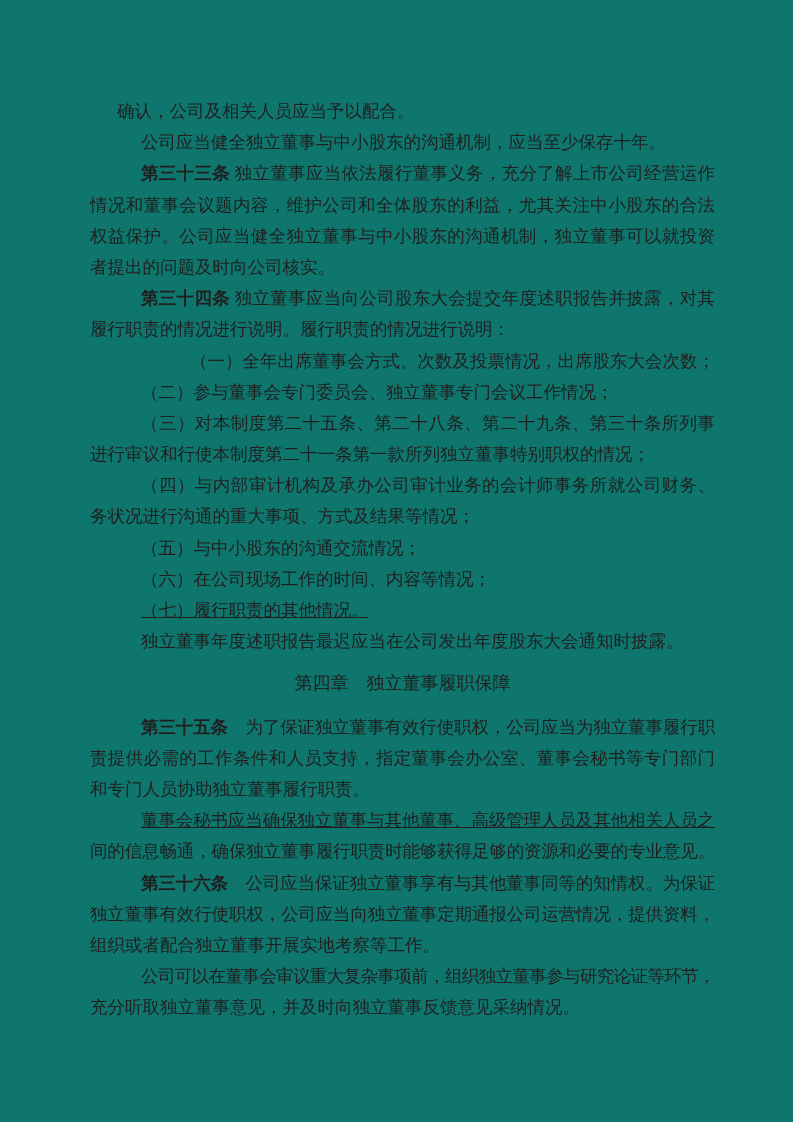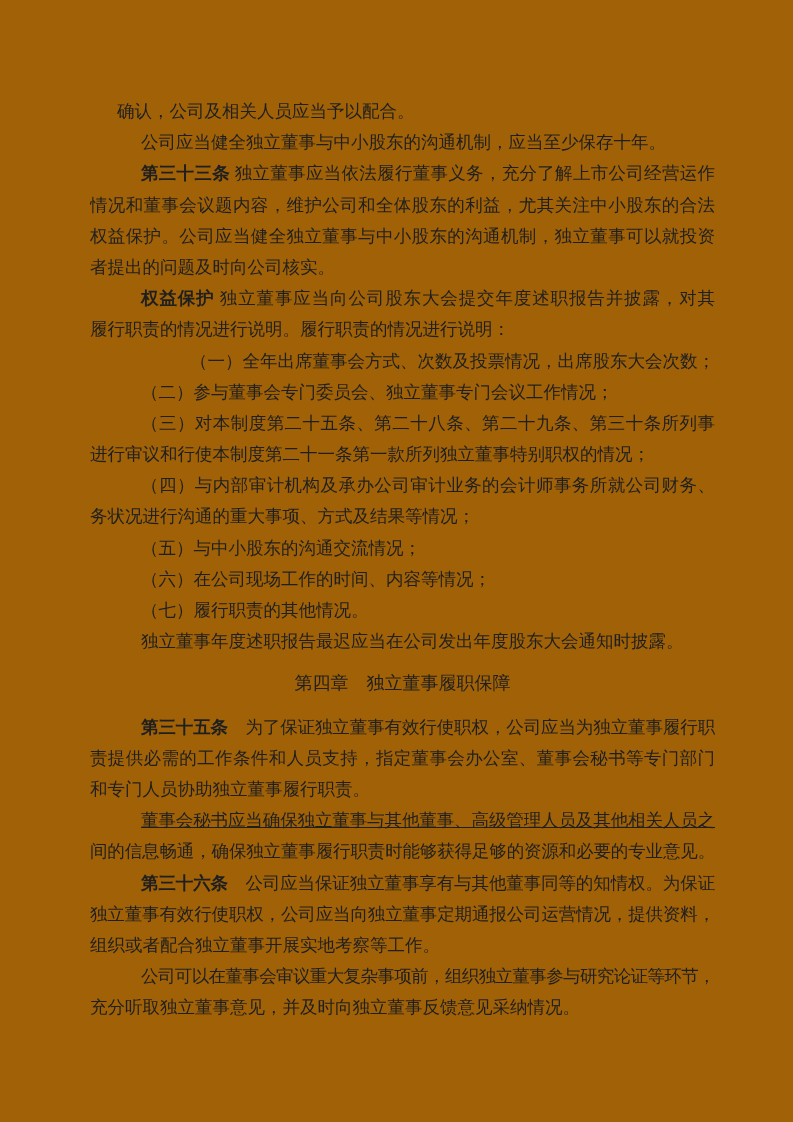--- a/index.html
+++ b/index.html
@@ -4,21 +4,21 @@
 <style>
   html, body { margin: 0; padding: 0; }
   body {
     width: 793px; height: 1122px;
     background: #ffffff;
     font-family: "Liberation Serif", "DejaVu Serif", serif;
   }
   .page {
     position: relative;
     width: 793px; height: 1122px;
-    background: #a16207;
+    background: #0f766e;
     overflow: hidden;
   }
   .doc-body {
     box-sizing: border-box;
     width: 793px;
     padding: 96px 78px 0 90px;
     font-size: 17.5px;
     line-height: 31.2px;
     color: #1f1f1f;
   }
@@ -49,31 +49,31 @@
 <body style="background: rgb(255, 255, 255);">
 
 <div class="page">
   <div class="doc-body" id="doc-body" style="color: rgb(31, 31, 31);">
       <div class="line" style="padding-left: 27px;">确认，公司及相关人员应当予以配合。</div>
       <div class="line" style="padding-left: 51px;">公司应当健全独立董事与中小股东的沟通机制，应当至少保存十年。</div>
       <div class="line fill" style="padding-left: 51px;"><span class="lead">第三十三条</span> 独立董事应当依法履行董事义务，充分了解上市公司经营运作</div>
       <div class="line fill">情况和董事会议题内容，维护公司和全体股东的利益，尤其关注中小股东的合法</div>
       <div class="line fill">权益保护。公司应当健全独立董事与中小股东的沟通机制，独立董事可以就投资</div>
       <div class="line">者提出的问题及时向公司核实。</div>
-      <div class="line fill" style="padding-left: 51px;"><span class="lead">权益保护</span> 独立董事应当向公司股东大会提交年度述职报告并披露，对其</div>
+      <div class="line fill" style="padding-left: 51px;"><span class="lead">第三十四条</span> 独立董事应当向公司股东大会提交年度述职报告并披露，对其</div>
       <div class="line">履行职责的情况进行说明。履行职责的情况进行说明：</div>
       <div class="line" style="padding-left: 51px; text-align: right;">（一）全年出席董事会方式、次数及投票情况，出席股东大会次数；</div>
       <div class="line" style="padding-left: 51px;">（二）参与董事会专门委员会、独立董事专门会议工作情况；</div>
       <div class="line fill" style="padding-left: 51px;">（三）对本制度第二十五条、第二十八条、第二十九条、第三十条所列事项</div>
       <div class="line">进行审议和行使本制度第二十一条第一款所列独立董事特别职权的情况；</div>
       <div class="line fill" style="padding-left: 51px;">（四）与内部审计机构及承办公司审计业务的会计师事务所就公司财务、业</div>
       <div class="line">务状况进行沟通的重大事项、方式及结果等情况；</div>
       <div class="line" style="padding-left: 51px;">（五）与中小股东的沟通交流情况；</div>
       <div class="line" style="padding-left: 51px;">（六）在公司现场工作的时间、内容等情况；</div>
-      <div class="line" style="padding-left: 51px;">（七）履行职责的其他情况。</div>
+      <div class="line" style="padding-left: 51px; text-decoration: underline;">（七）履行职责的其他情况。</div>
       <div class="line" style="padding-left: 51px;">独立董事年度述职报告最迟应当在公司发出年度股东大会通知时披露。</div>
       <div class="heading">第四章　独立董事履职保障</div>
       <div class="line fill" style="padding-left: 51px; letter-spacing: -0.12px;"><span class="lead">第三十五条</span>　为了保证独立董事有效行使职权，公司应当为独立董事履行职</div>
       <div class="line fill">责提供必需的工作条件和人员支持，指定董事会办公室、董事会秘书等专门部门</div>
       <div class="line">和专门人员协助独立董事履行职责。</div>
       <div class="line fill" style="padding-left: 51px; letter-spacing: -0.12px; text-decoration: underline;">董事会秘书应当确保独立董事与其他董事、高级管理人员及其他相关人员之</div>
       <div class="line fill" style="letter-spacing: -0.15px;">间的信息畅通，确保独立董事履行职责时能够获得足够的资源和必要的专业意见。</div>
       <div class="line fill" style="padding-left: 51px; letter-spacing: -0.12px;"><span class="lead">第三十六条</span>　公司应当保证独立董事享有与其他董事同等的知情权。为保证</div>
       <div class="line fill" style="letter-spacing: -0.15px;">独立董事有效行使职权，公司应当向独立董事定期通报公司运营情况，提供资料，</div>
       <div class="line">组织或者配合独立董事开展实地考察等工作。</div>

